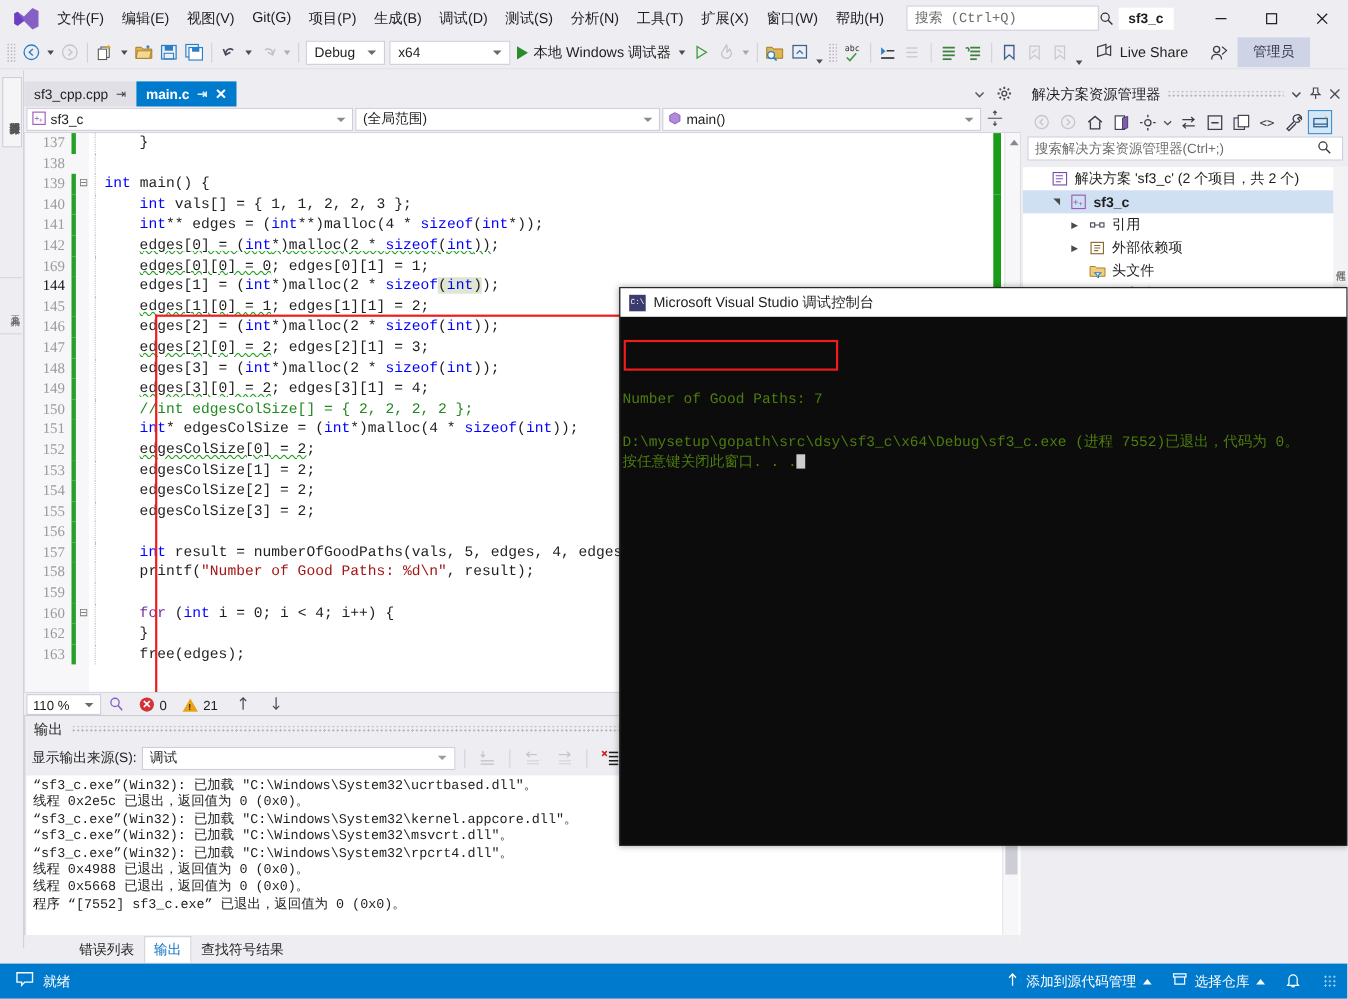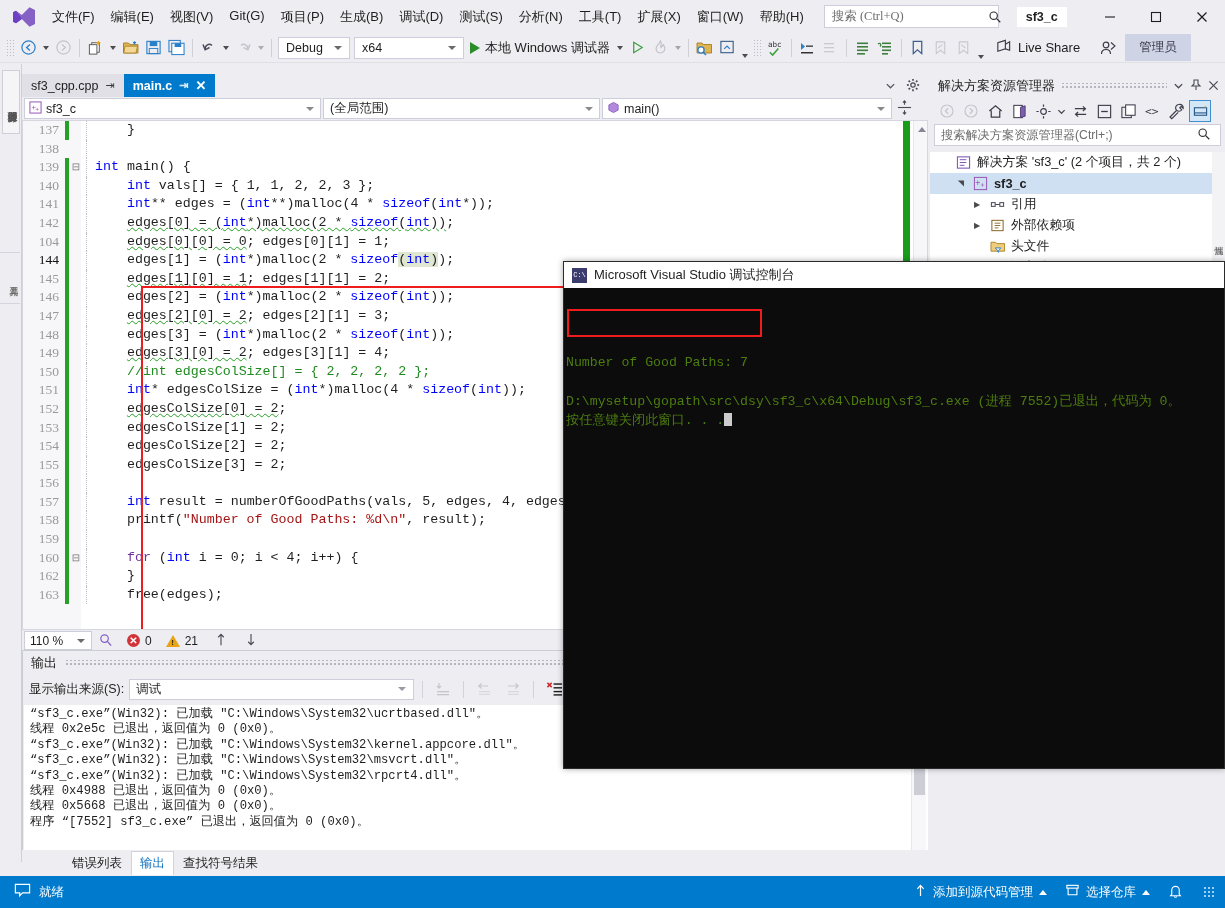--- a/index.html
+++ b/index.html
@@ -26,21 +26,21 @@
     padding: 5px 8px; font-size: 13px; color: #1e1e1e; white-space: nowrap;
     cursor: default;
   }
   .search-box {
     margin-left: 12px; width: 175px; height: 23px; background: #fff;
     border: 1px solid #cccedb; display: flex; align-items: center;
     padding: 0 4px 0 7px; position: relative;
   }
   .search-box input {
     border: none; outline: none; flex: 1; font-size: 12.5px;
-    font-family: Liberation Serif, serif; color: #555;
+    font-family: Liberation Mono, monospace; color: #555;
     background: transparent;
   }
   .search-box input::placeholder { color: #6d6d6d; }
   .magnifier { width: 14px; height: 14px; flex: 0 0 14px; }
   .solname-chip {
     margin-left: 18px; background: #fff; padding: 3px 9px;
     font-size: 12.5px; font-weight: bold; color: #1e1e1e;
   }
   .wincontrols { margin-left: auto; display: flex; height: 33px; }
   .wc {
@@ -753,21 +753,21 @@
     <div class="code-area">
       <div class="code-scroll">
         <div class="gutter-bg"></div>
         <div class="code-lines" id="code-lines">
             <div class="cl"><span class="ln">137</span><span class="chg green"></span><span class="fold"></span><span class="indent-guide"></span><span class="ctext">    }</span></div>
             <div class="cl"><span class="ln">138</span><span class="chg none"></span><span class="fold"></span><span class="indent-guide"></span><span class="ctext"></span></div>
             <div class="cl"><span class="ln">139</span><span class="chg green"></span><span class="fold">⊟</span><span class="indent-guide"></span><span class="ctext"><span class="kw">int</span> main() {</span></div>
             <div class="cl"><span class="ln">140</span><span class="chg green"></span><span class="fold"></span><span class="indent-guide"></span><span class="ctext">    <span class="kw">int</span> vals[] = { 1, 1, 2, 2, 3 };</span></div>
             <div class="cl"><span class="ln">141</span><span class="chg green"></span><span class="fold"></span><span class="indent-guide"></span><span class="ctext">    <span class="kw">int</span>** edges = (<span class="kw">int</span>**)malloc(4 * <span class="kw">sizeof</span>(<span class="kw">int</span>*));</span></div>
             <div class="cl"><span class="ln">142</span><span class="chg green"></span><span class="fold"></span><span class="indent-guide"></span><span class="ctext">    <span class="sq">edges[0] = (<span class="kw">int</span>*)malloc(2 * <span class="kw">sizeof</span>(<span class="kw">int</span>))</span>;</span></div>
-            <div class="cl"><span class="ln">104</span><span class="chg green"></span><span class="fold"></span><span class="indent-guide"></span><span class="ctext">    <span class="sq">edges[0][0] = 0</span>; edges[0][1] = 1;</span></div>
+            <div class="cl"><span class="ln">169</span><span class="chg green"></span><span class="fold"></span><span class="indent-guide"></span><span class="ctext">    <span class="sq">edges[0][0] = 0</span>; edges[0][1] = 1;</span></div>
             <div class="cl hl"><span class="ln cur">144</span><span class="chg green"></span><span class="fold"></span><span class="indent-guide"></span><span class="ctext">    edges[1] = (<span class="kw">int</span>*)malloc(2 * <span class="kw">sizeof</span><span class="sel">(<span class="kw">int</span>)</span>);</span></div>
             <div class="cl"><span class="ln">145</span><span class="chg green"></span><span class="fold"></span><span class="indent-guide"></span><span class="ctext">    <span class="sq">edges[1][0] = 1</span>; edges[1][1] = 2;</span></div>
             <div class="cl"><span class="ln">146</span><span class="chg green"></span><span class="fold"></span><span class="indent-guide"></span><span class="ctext">    edges[2] = (<span class="kw">int</span>*)malloc(2 * <span class="kw">sizeof</span>(<span class="kw">int</span>));</span></div>
             <div class="cl"><span class="ln">147</span><span class="chg green"></span><span class="fold"></span><span class="indent-guide"></span><span class="ctext">    <span class="sq">edges[2][0] = 2</span>; edges[2][1] = 3;</span></div>
             <div class="cl"><span class="ln">148</span><span class="chg green"></span><span class="fold"></span><span class="indent-guide"></span><span class="ctext">    edges[3] = (<span class="kw">int</span>*)malloc(2 * <span class="kw">sizeof</span>(<span class="kw">int</span>));</span></div>
             <div class="cl"><span class="ln">149</span><span class="chg green"></span><span class="fold"></span><span class="indent-guide"></span><span class="ctext">    <span class="sq">edges[3][0] = 2</span>; edges[3][1] = 4;</span></div>
             <div class="cl"><span class="ln">150</span><span class="chg green"></span><span class="fold"></span><span class="indent-guide"></span><span class="ctext">    <span class="cmt">//int edgesColSize[] = { 2, 2, 2, 2 };</span></span></div>
             <div class="cl"><span class="ln">151</span><span class="chg green"></span><span class="fold"></span><span class="indent-guide"></span><span class="ctext">    <span class="kw">int</span>* edgesColSize = (<span class="kw">int</span>*)malloc(4 * <span class="kw">sizeof</span>(<span class="kw">int</span>));</span></div>
             <div class="cl"><span class="ln">152</span><span class="chg green"></span><span class="fold"></span><span class="indent-guide"></span><span class="ctext">    <span class="sq">edgesColSize[0] = 2</span>;</span></div>
             <div class="cl"><span class="ln">153</span><span class="chg green"></span><span class="fold"></span><span class="indent-guide"></span><span class="ctext">    edgesColSize[1] = 2;</span></div>

